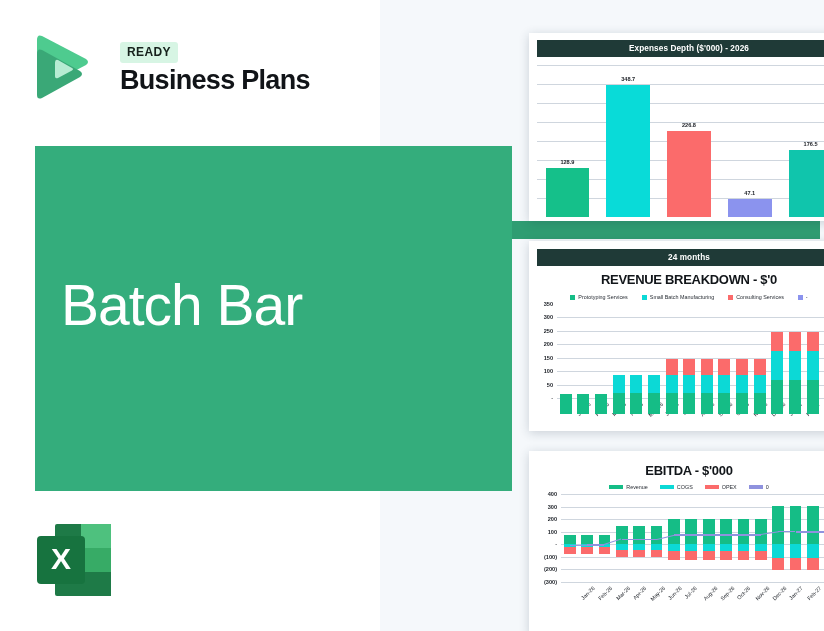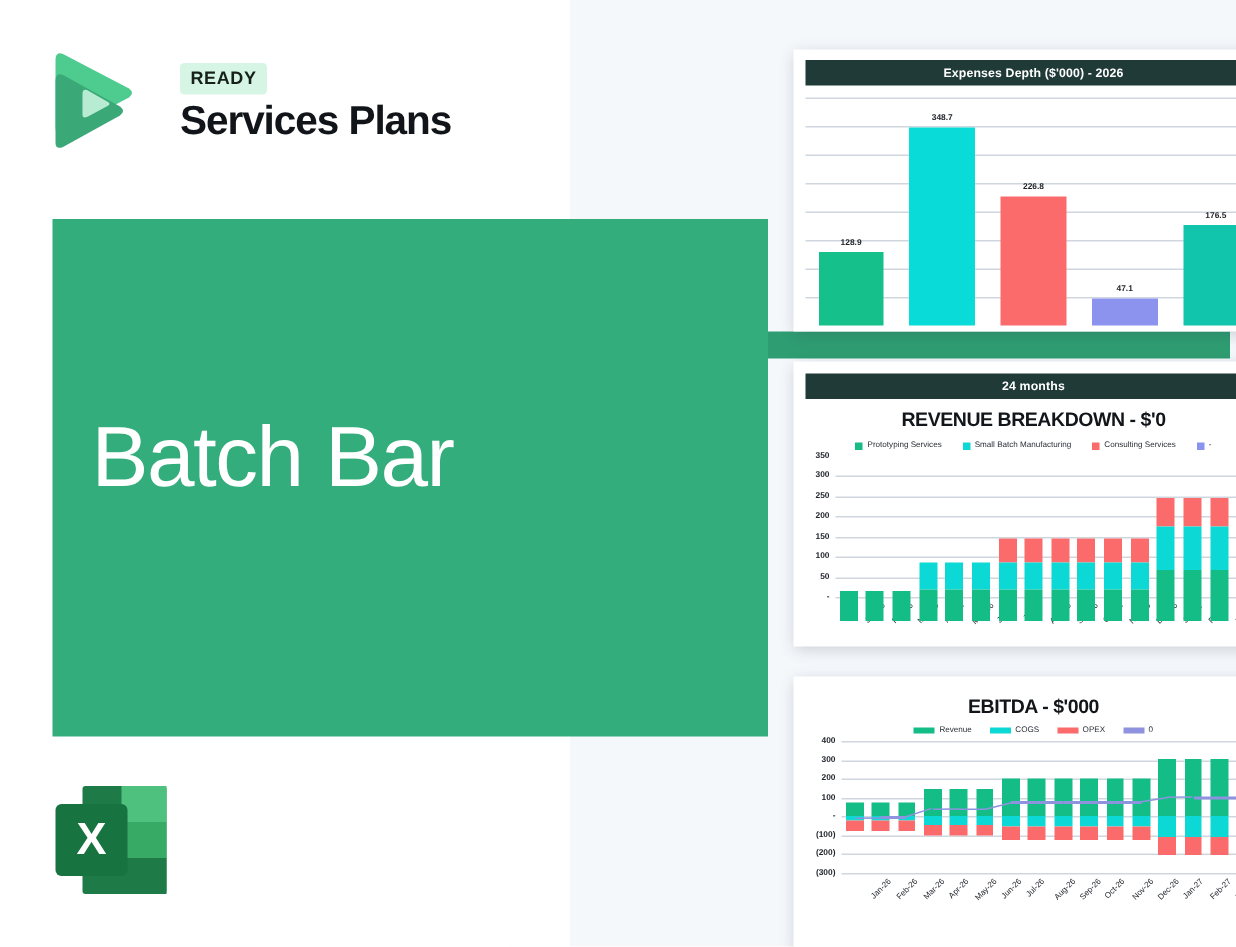--- a/index.html
+++ b/index.html
@@ -115,21 +115,21 @@
 
   <div class="logo-wrap">
     <div class="logo-mark">
       <svg viewBox="0 0 66 72" width="66" height="72">
         <path d="M14 6 L58 29 Q62 32 58 35 L14 58 Q9 60 9 55 L9 10 Q9 4 14 6 Z" fill="#4ecb8f"></path>
         <path d="M14 20 L52 41 Q56 44 52 47 L14 68 Q9 70 9 65 L9 24 Q9 18 14 20 Z" fill="#3aa877"></path>
         <path d="M30 30 L44 38 Q46 39 44 40.5 L30 48 Q27 49 27 46.5 L27 32.5 Q27 29 30 30 Z" fill="#b7ecd3"></path>
       </svg>
     </div>
     <div class="badge">READY</div>
-    <div class="brand">Services Plans</div>
+    <div class="brand">Business Plans</div>
   </div>
 
   <div class="hero">
     <div class="hero-title">Batch Bar</div>
   </div>
 
   <div class="icon-row">
     <div class="xls-icon">
       <svg viewBox="0 0 82 80" width="82" height="80">
         <rect x="22" y="4" width="56" height="72" rx="2" fill="#1e7a47"></rect>

